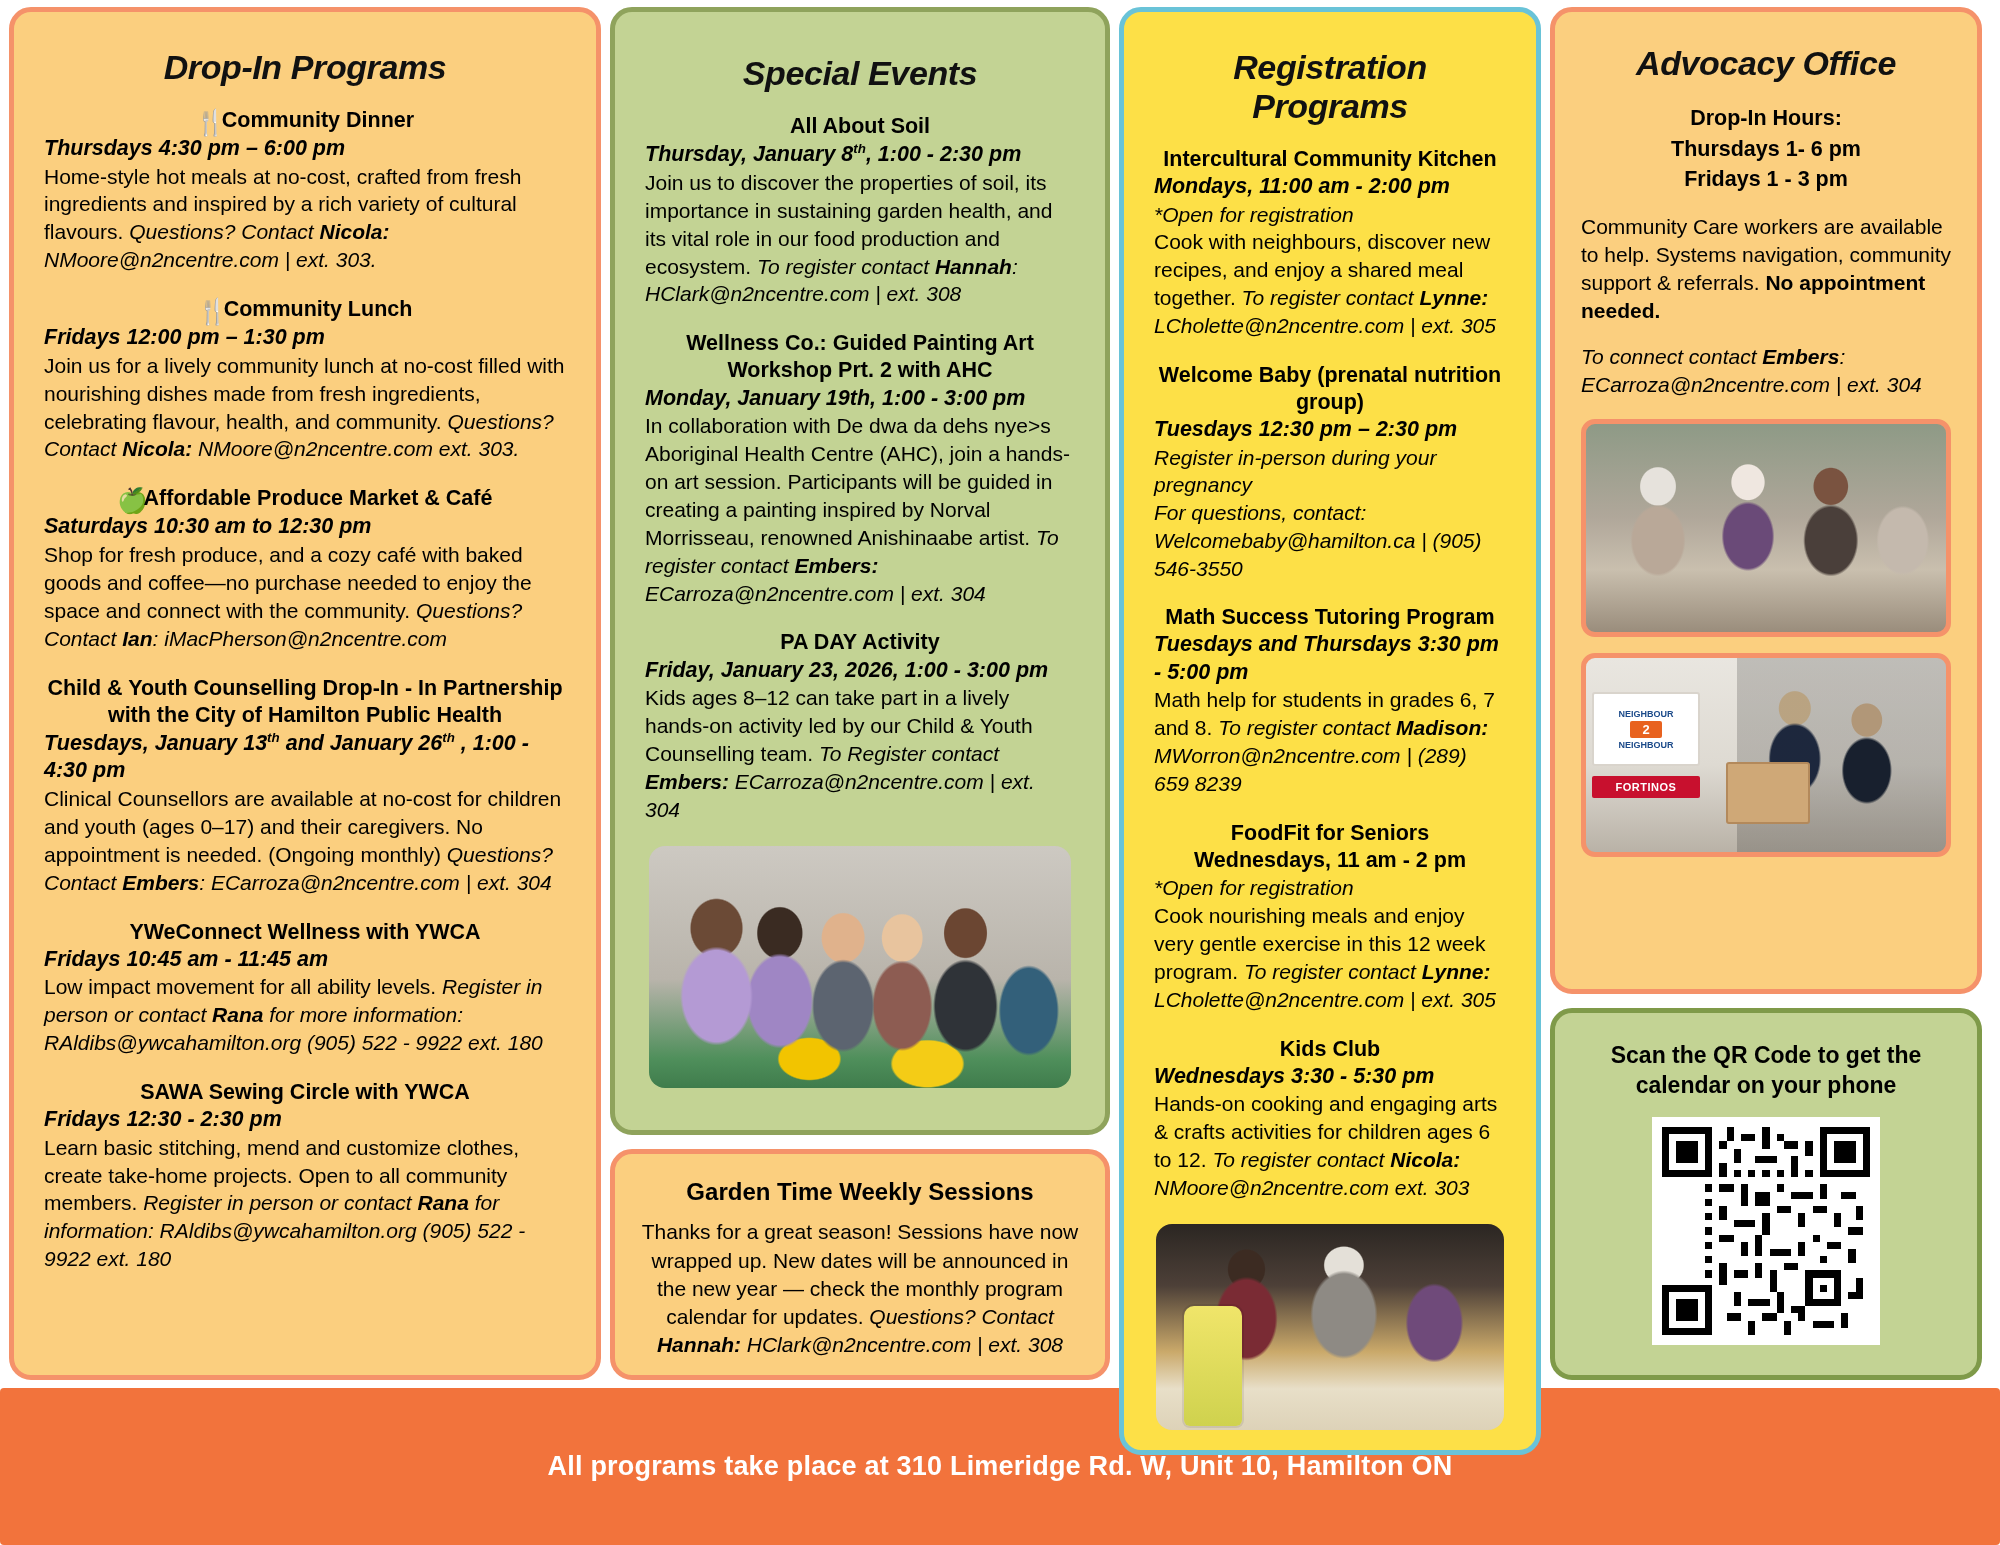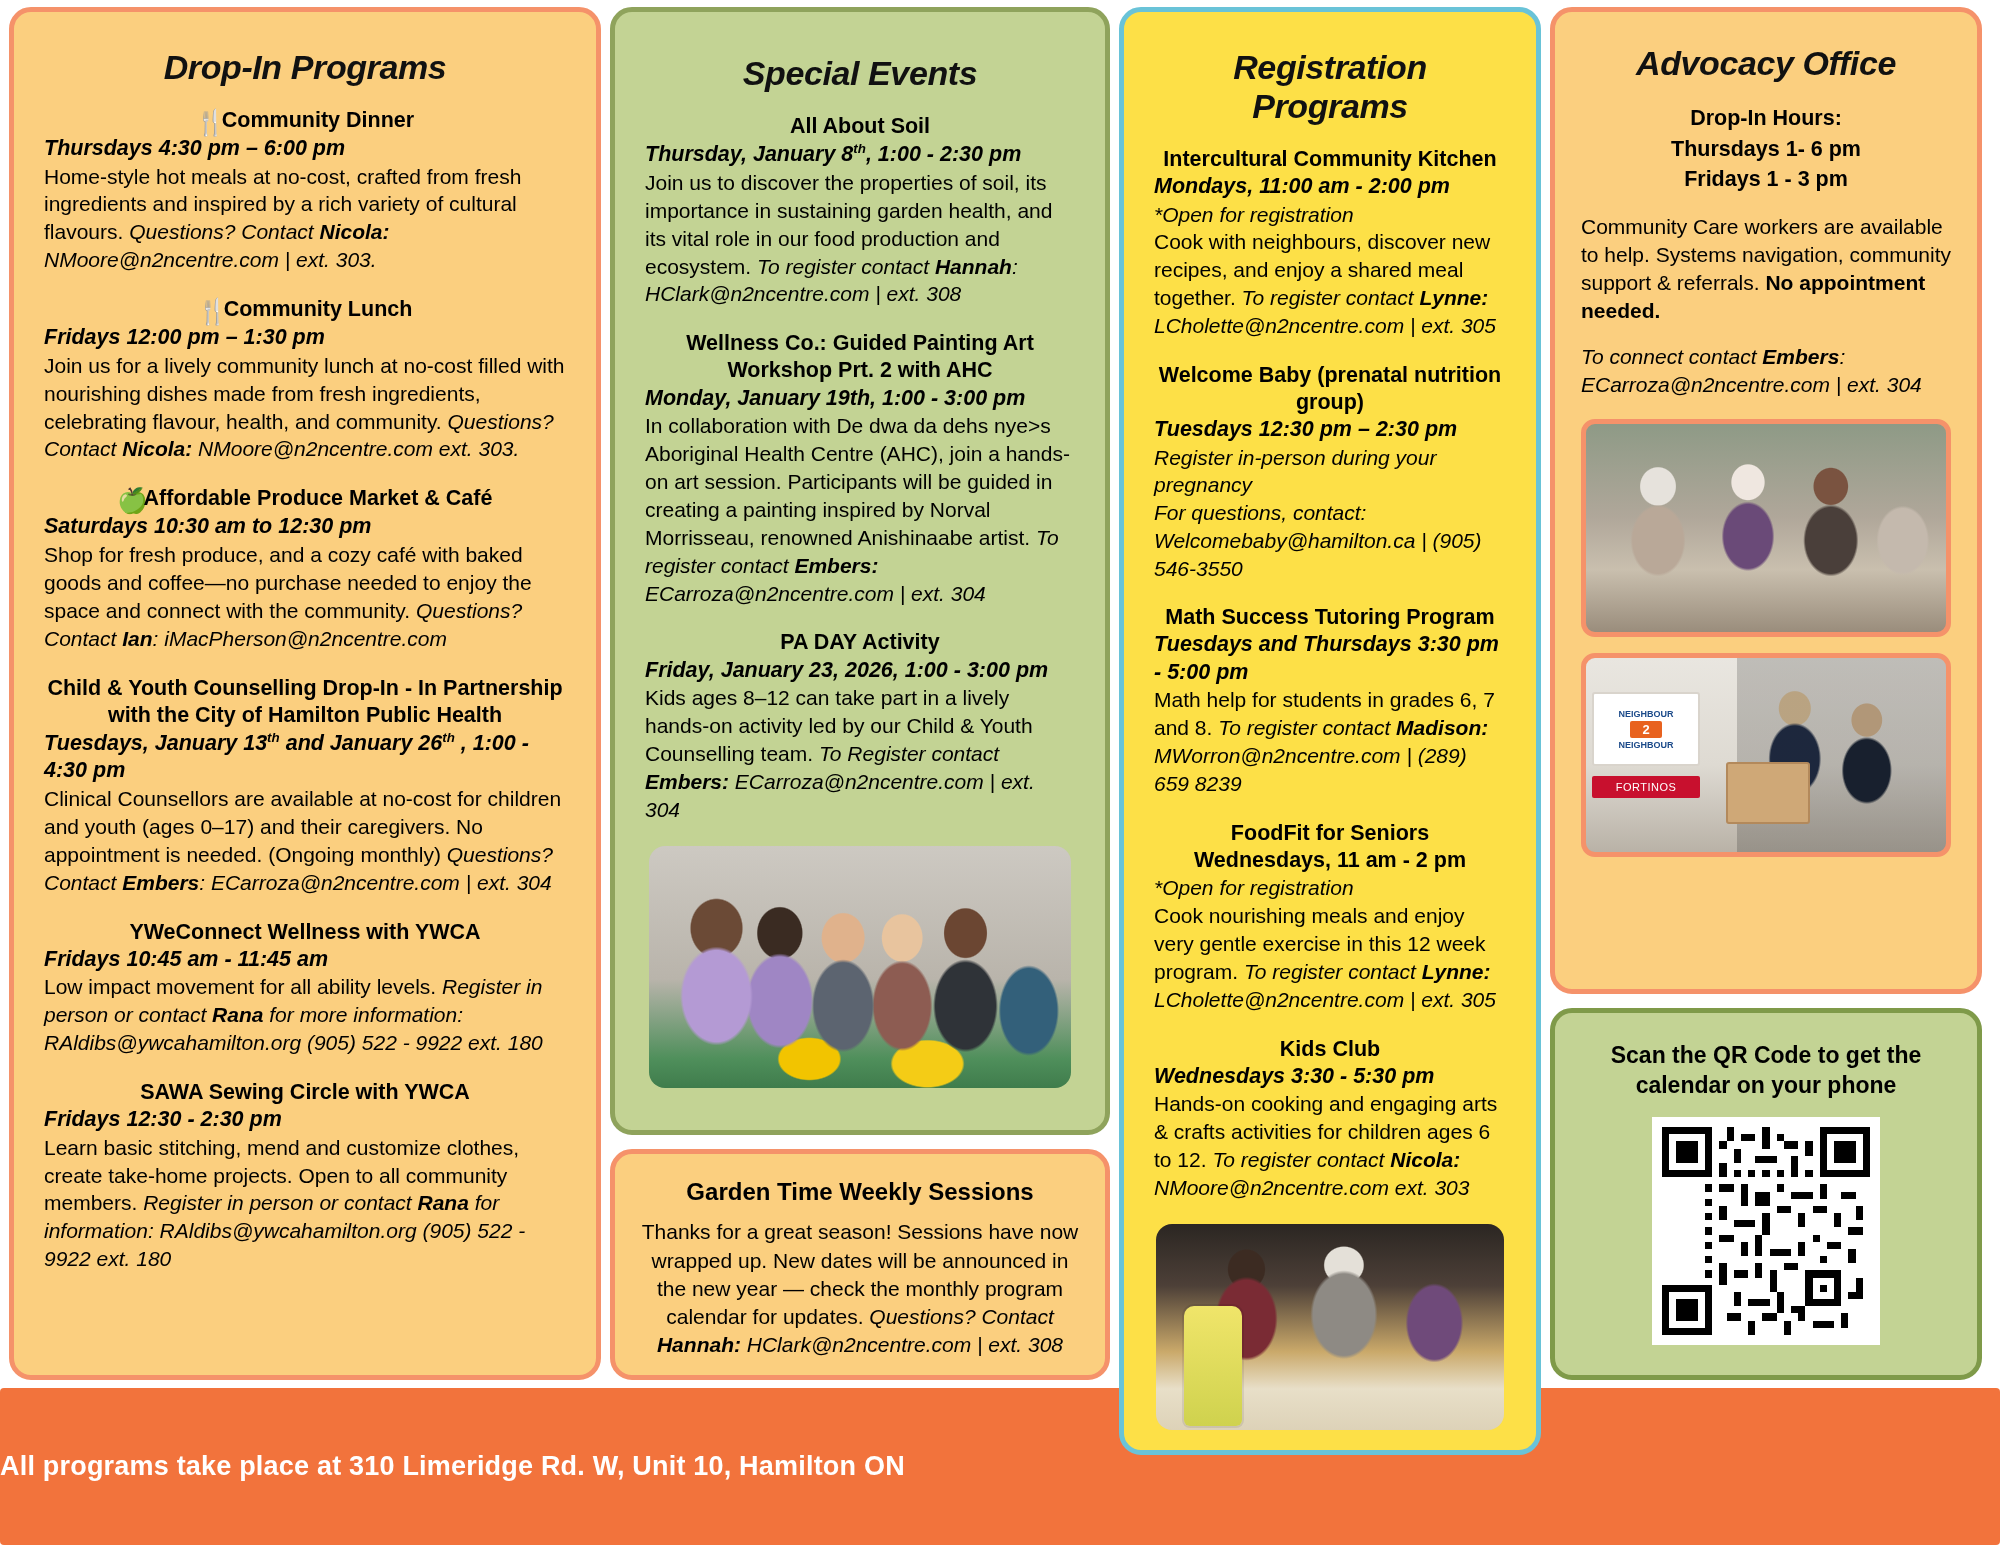--- a/index.html
+++ b/index.html
@@ -115,21 +115,21 @@
   }
   .ph-van .sign {
     position:absolute; left:6px; top:34px; width:108px; height:74px;
     background:#fff; border:2px solid #d9d4cc; font-size:9px; color:#1b4a8a;
     display:flex; flex-direction:column; align-items:center; justify-content:center; gap:2px;
     font-weight:bold; border-radius:3px;
   }
   .ph-van .sign .bar { background:#e8621f; color:#fff; padding:1px 12px; border-radius:2px; font-size:13px; }
   .ph-van .fortinos {
     position:absolute; left:6px; top:118px; width:108px; height:22px;
-    background:#c8102e; color:#fff; font-size:11px; font-weight:normal;
+    background:#c8102e; color:#fff; font-size:11px; font-weight:bold;
     display:flex; align-items:center; justify-content:center; letter-spacing:.5px; border-radius:2px;
   }
   .ph-van .box {
     position:absolute; left:140px; top:104px; width:84px; height:62px;
     background:#cfa877; border:2px solid #b3895b; border-radius:3px;
   }
 
   
   .garden { text-align:center; }
   .garden h2 { font-size:24px; font-weight:bold; margin:6px 0 12px 0; }
@@ -141,21 +141,21 @@
 
   
   .qr-card { text-align:center; }
   .qr-card h2 { font-size:23px; font-weight:bold; line-height:1.3; margin:10px 0 16px 0; }
   .qr-wrap { width:228px; height:228px; margin:0 auto 14px auto; background:#fff; padding:10px; }
   .qr { width:100%; height:100%; }
 
   
   .footer {
     flex:1 1 auto; margin:8px 0 0 0; background:#f2733c;
-    display:flex; align-items:center; 
+    display:flex; align-items:center; justify-content:center;
     border-radius:4px;
   }
   .footer span { color:#fff; font-weight:bold; font-size:27px; letter-spacing:.2px; }
 </style>
 </head>
 <body>
 
 <div class="page">
 
   <div class="cols">

